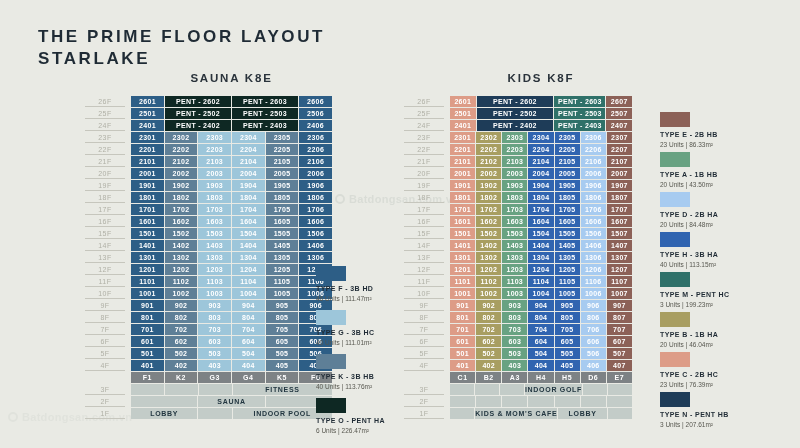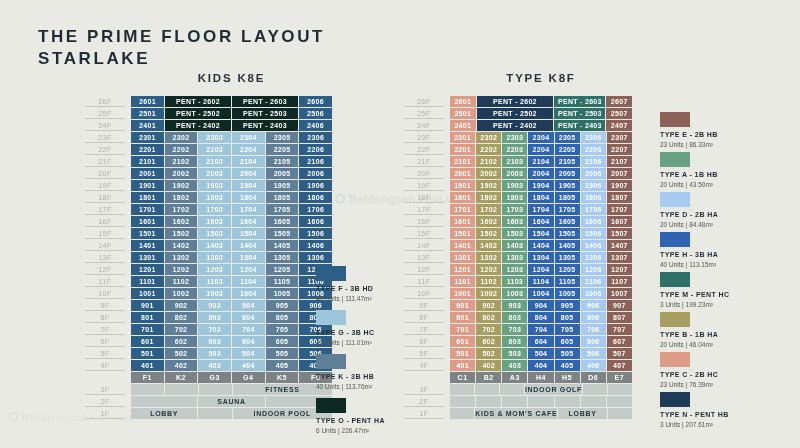--- a/index.html
+++ b/index.html
@@ -70,22 +70,22 @@
   <div class="wm" style="left:8px; top:411px; opacity:0.18;">
     <span class="wm-logo"></span>
     <span>Batdongsan.com.vn</span>
   </div>
 
   <div class="title">
     <div>THE PRIME FLOOR LAYOUT</div>
     <div>STARLAKE</div>
   </div>
 
-  <div class="tower-header" id="hdr-0" style="left: 131px; width: 201px;">KIDS K8E</div>
-  <div class="tower-header" id="hdr-1" style="left: 450px; width: 182px;">TYPE K8F</div>
+  <div class="tower-header" id="hdr-0" style="left: 131px; width: 201px;">SAUNA K8E</div>
+  <div class="tower-header" id="hdr-1" style="left: 450px; width: 182px;">KIDS K8F</div>
 
   <div class="tower" id="tower-0" style="left: 85px; width: 247px;">
       <div class="row">
         <div class="flabel">26F</div>
         <div class="cells">
           <div class="cell" style="background: rgb(45, 94, 134); flex: 1 1 0%;">2601</div>
           <div class="cell" style="background: rgb(14, 40, 35); flex: 2 2 0%;">PENT - 2602</div>
           <div class="cell" style="background: rgb(14, 40, 35); flex: 2 2 0%;">PENT - 2603</div>
           <div class="cell" style="background: rgb(45, 94, 134); flex: 1 1 0%;">2606</div>
         </div>

